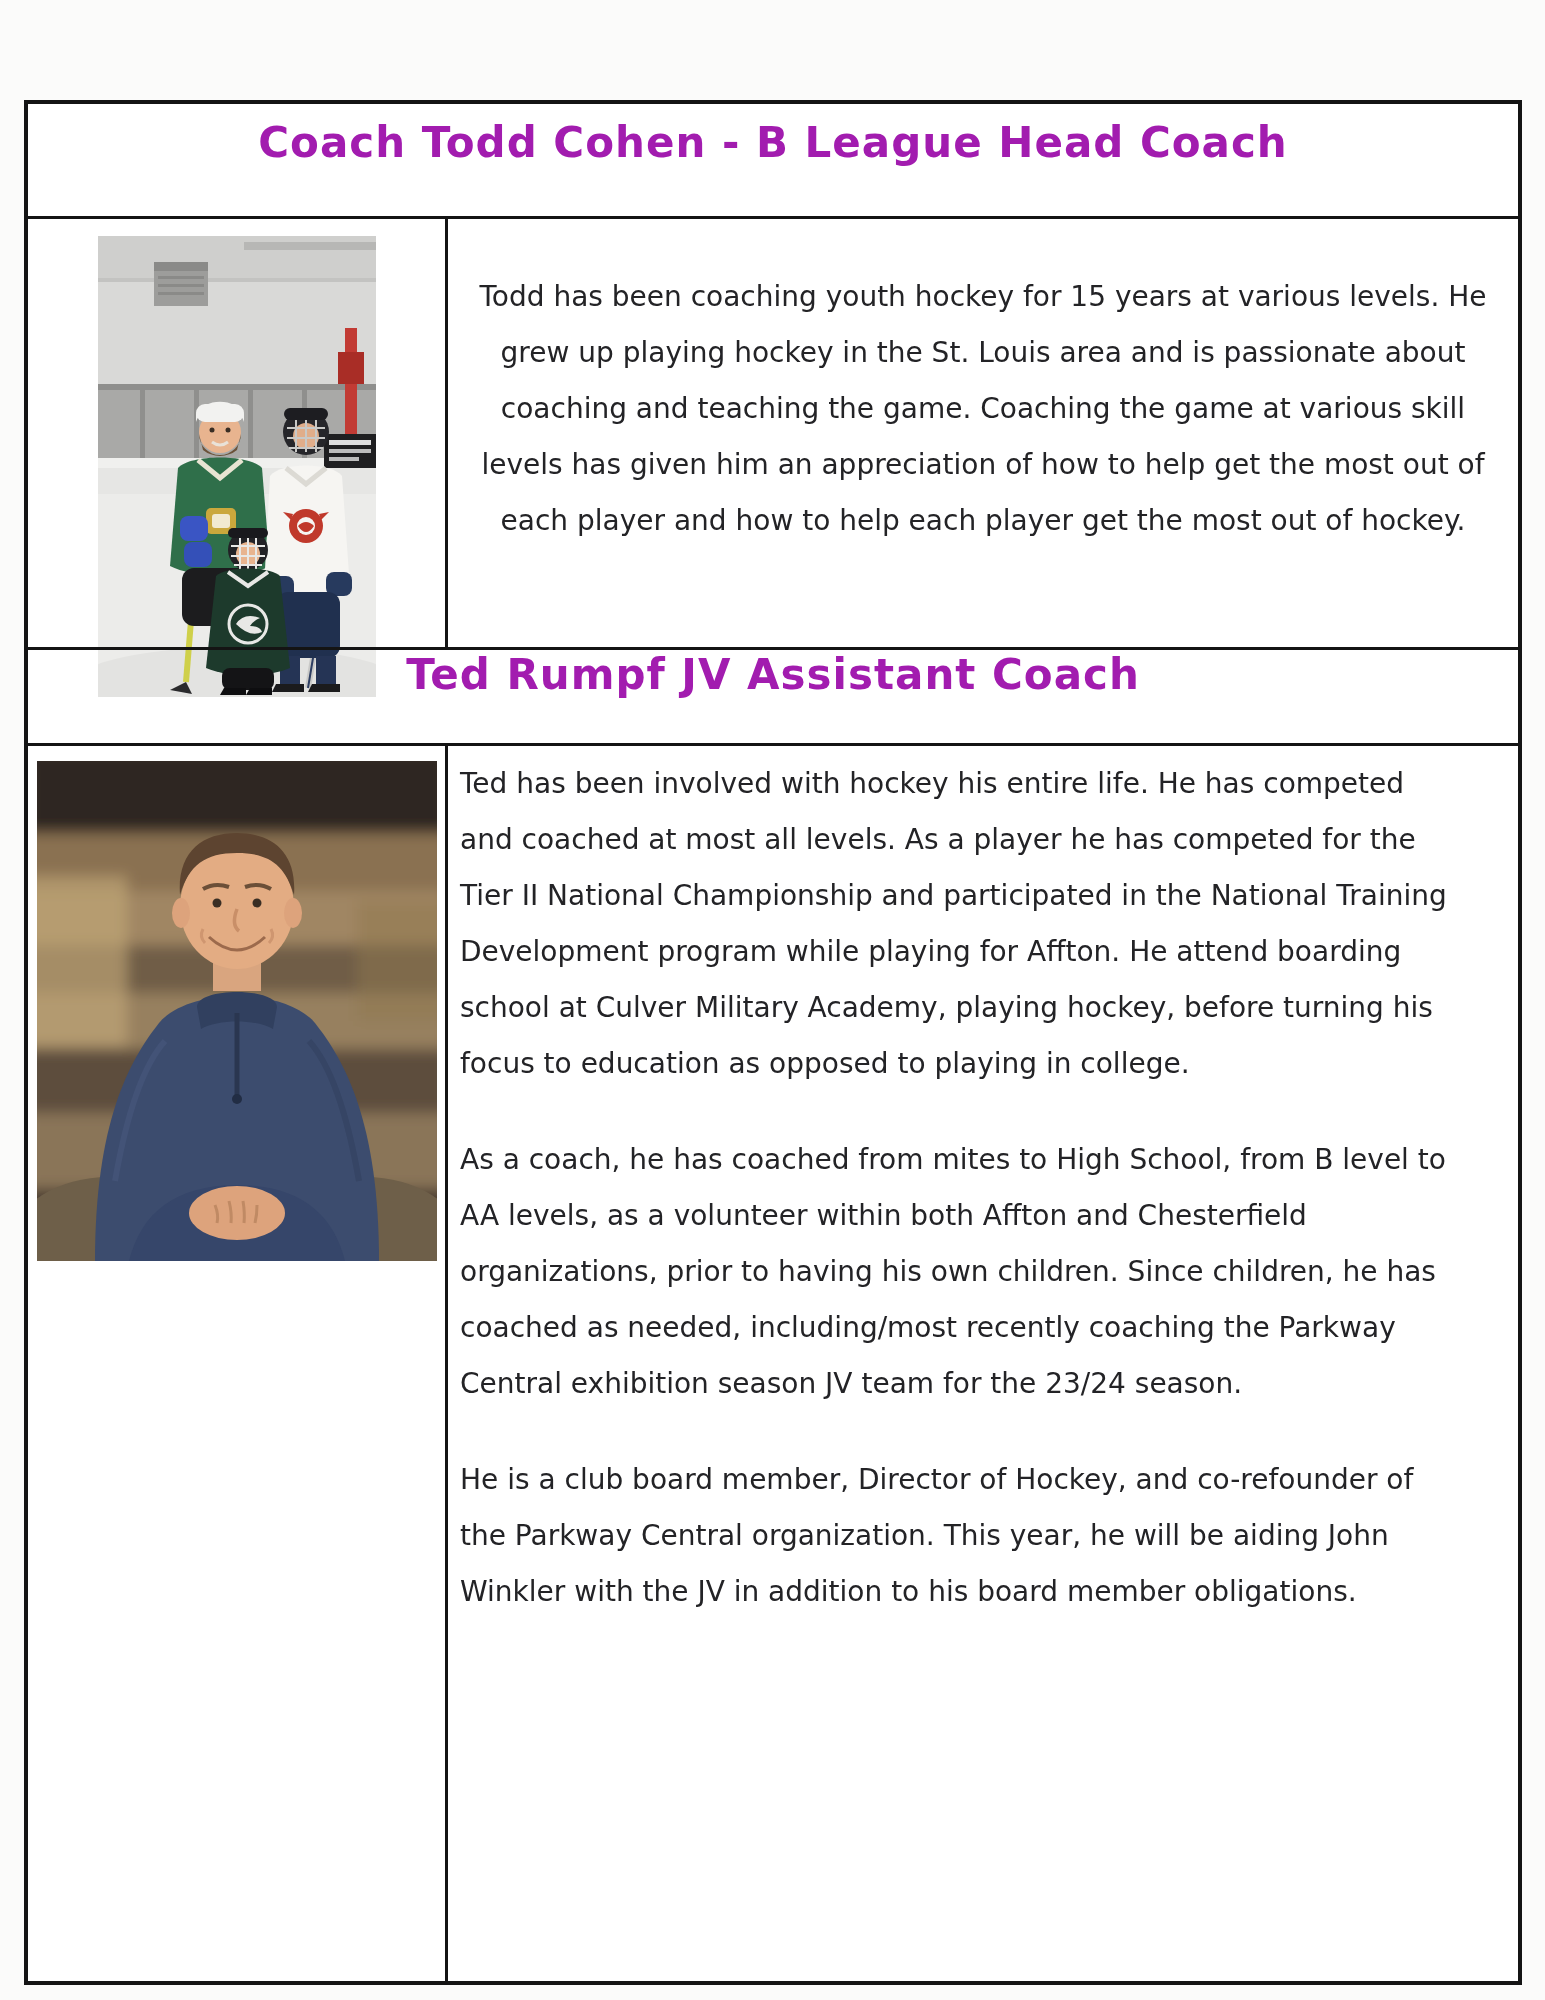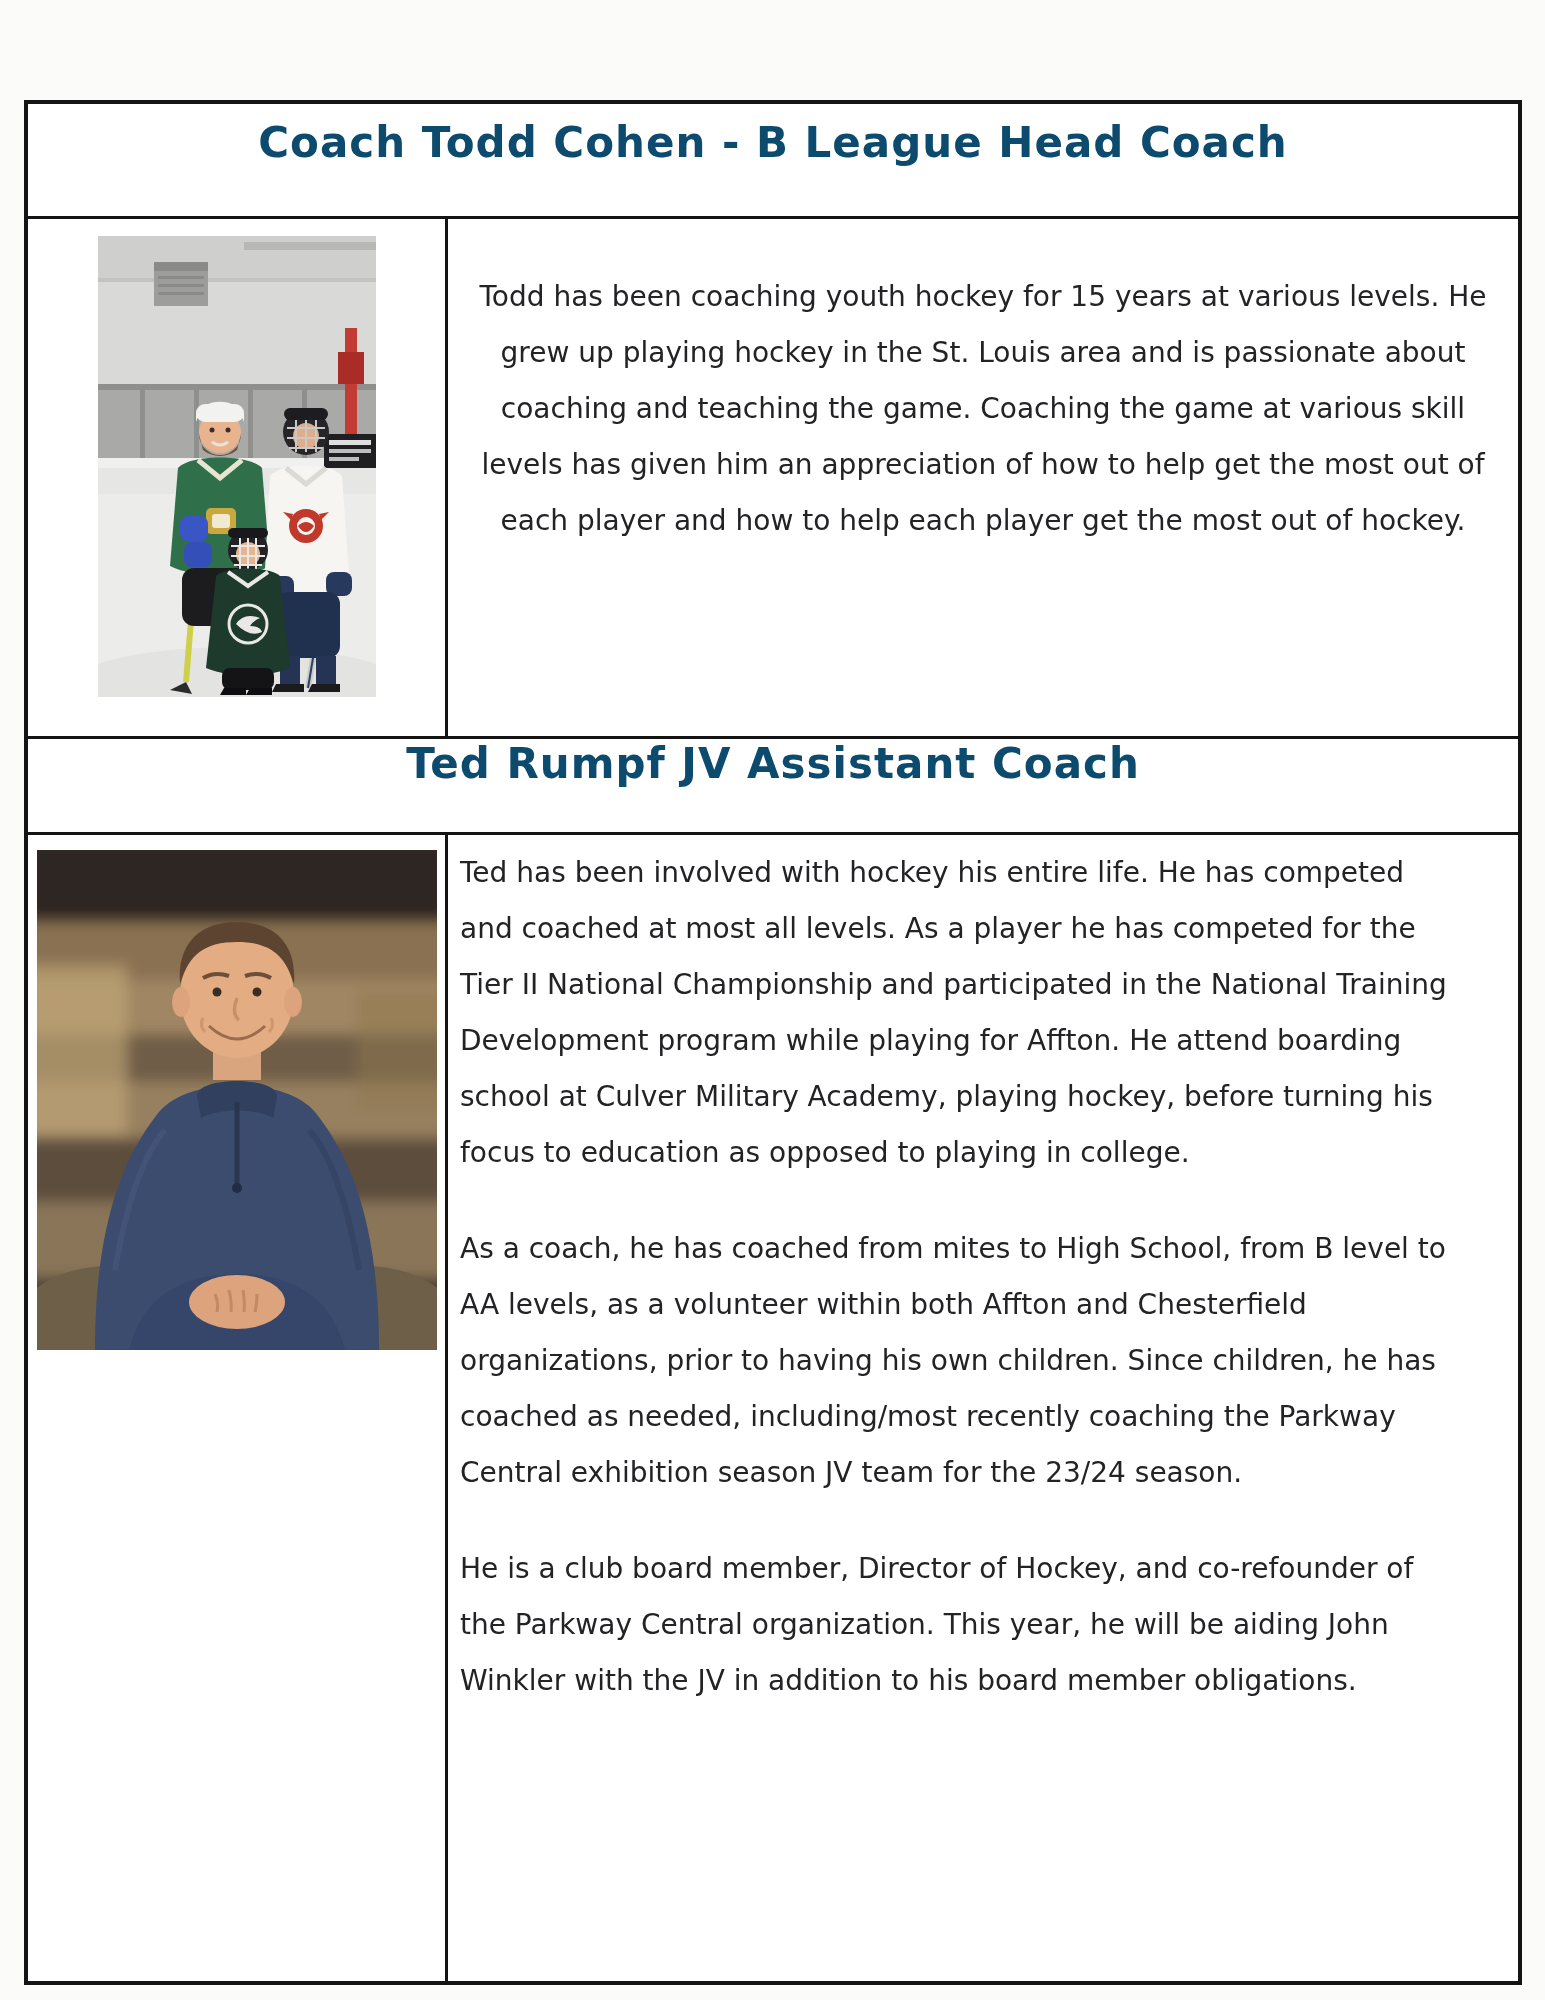--- a/index.html
+++ b/index.html
@@ -21,27 +21,27 @@
   }
   .row{box-sizing:border-box;}
   .row+.row{border-top:3px solid #141414;}
   .header-row{
     height:112px;
     text-align:center;
     padding-top:14px;
   }
   .header-row.second{height:96px;padding-top:0;}
   .section-title{
-    font-size:42px;font-weight:800;letter-spacing:1px;color:#0c4a6e;
+    font-size:42px;font-weight:800;letter-spacing:1px;color:#a21caf;
     font-family:"DejaVu Sans","Liberation Sans",sans-serif;
   }
   .bio-row{
     display:flex;flex-direction:row;min-height:0;
   }
-  .bio-row.first{height:520px;}
+  .bio-row.first{height:431px;}
   .bio-row.second{flex:1;}
   .photo-cell{
     width:420px;box-sizing:border-box;border-right:3px solid #141414;
     flex:0 0 auto;display:block;text-align:center;
   }
   .text-cell{flex:1;box-sizing:border-box;min-width:0;}
   .text-cell.centered{
     text-align:center;padding:50px 28px 0 28px;
   }
   .text-cell.leftalign{

